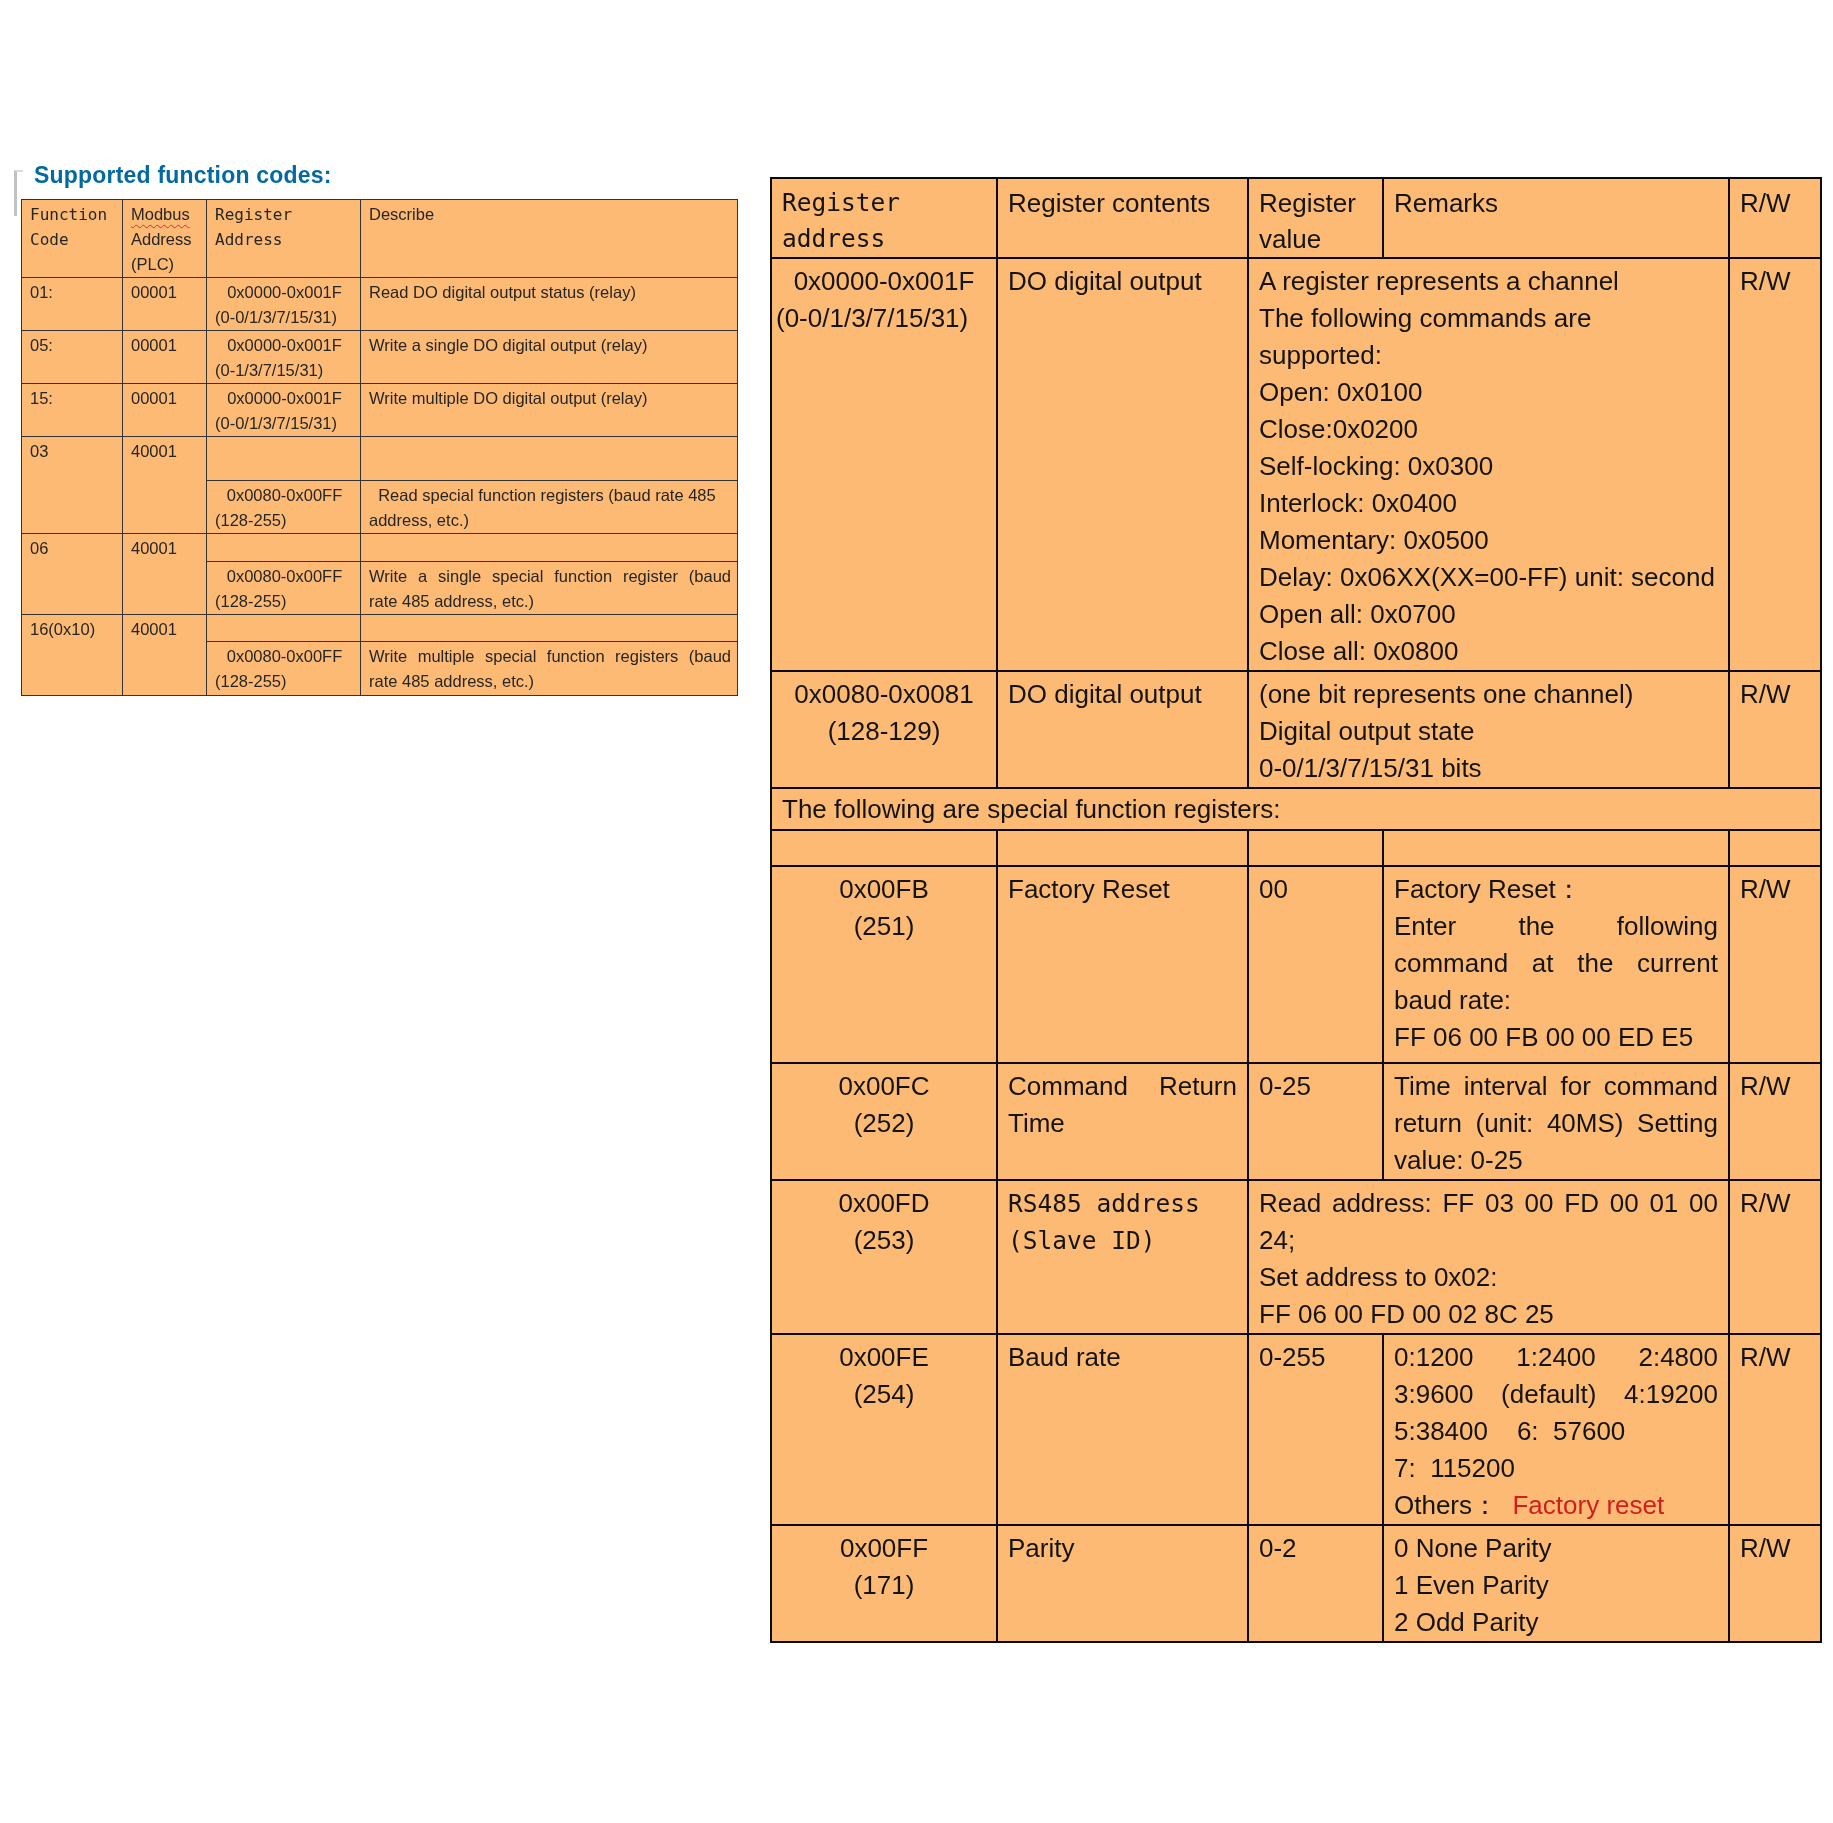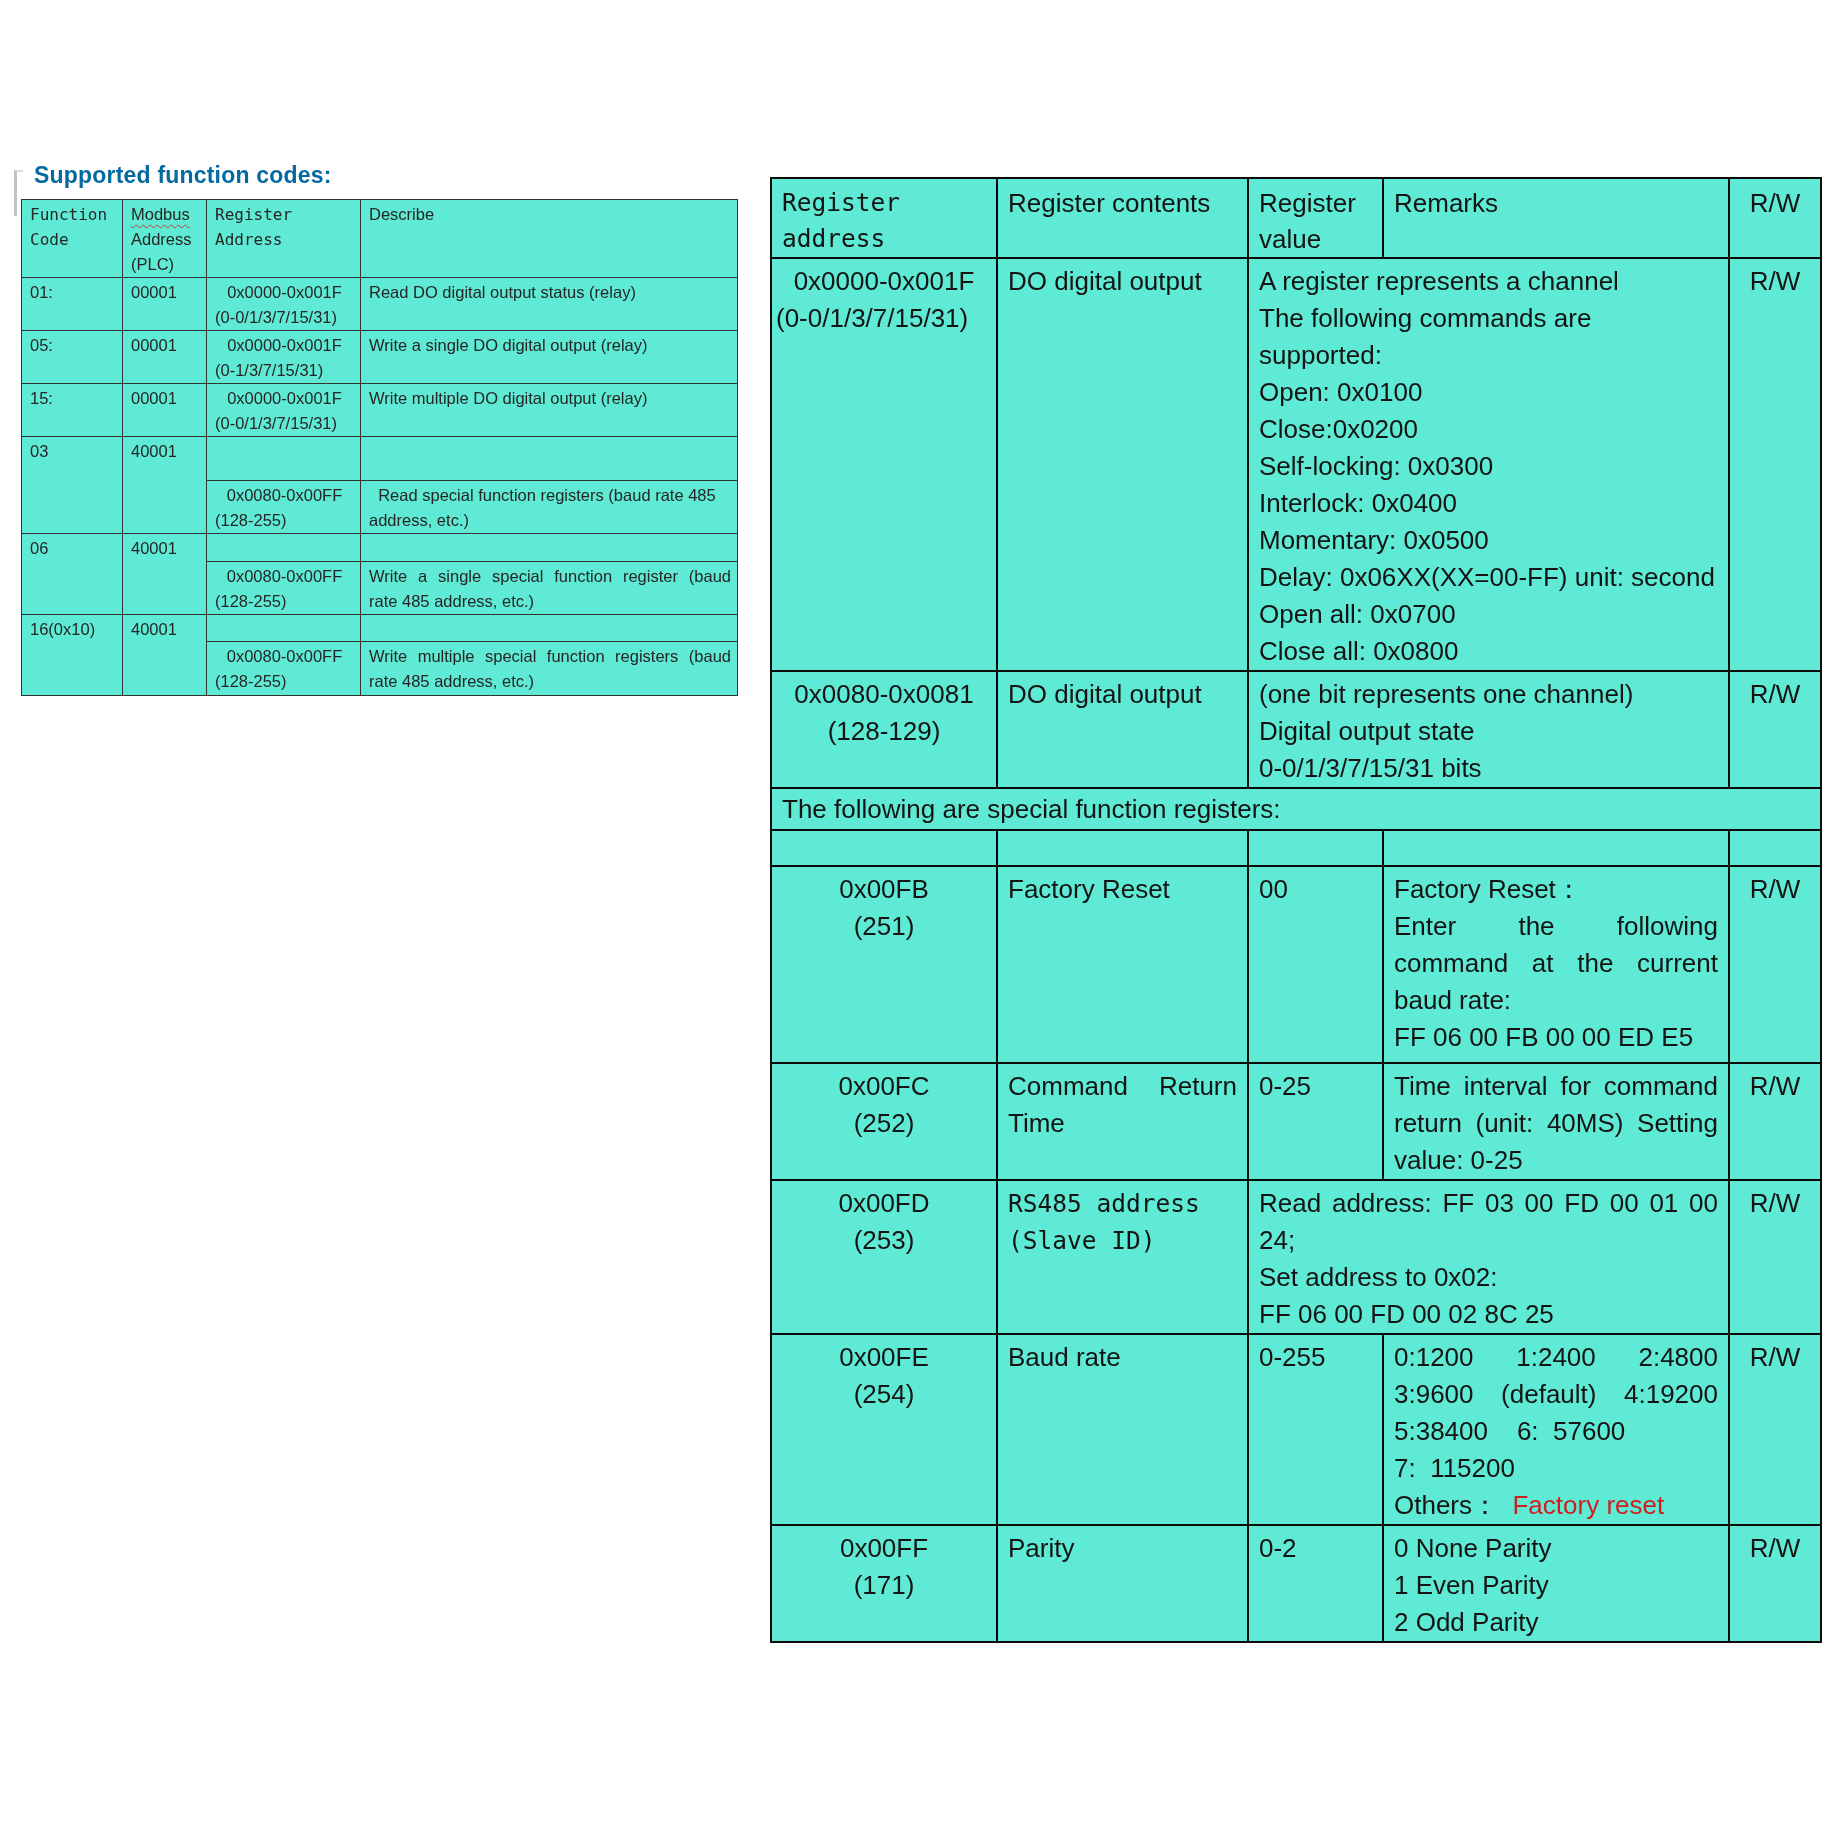--- a/index.html
+++ b/index.html
@@ -8,35 +8,35 @@
     font-family:"Liberation Sans", sans-serif;color:#1d1d1d;overflow:hidden;
   }
   .title{
     position:absolute;left:34px;top:162px;font-size:23px;font-weight:700;
     color:#0369a1;letter-spacing:.2px;white-space:nowrap;
   }
   .artifact{
     position:absolute;left:14px;top:170px;width:6px;height:44px;
     border-left:3px solid #aab0b3;border-top:2px solid #cdd1d3;opacity:.75;
   }
-  table{border-collapse:collapse;table-layout:fixed;position:absolute;background:#5eead4;}
+  table{border-collapse:collapse;table-layout:fixed;position:absolute;background:#fdba74;}
   td,th{vertical-align:top;font-weight:400;text-align:left;overflow:hidden;}
 
   
   table.fn{left:21px;top:199px;width:716px;font-size:16.5px;line-height:25px;color:#262626;}
   .fn th,.fn td{border:1.5px solid #333333;padding:2px 6px 0 8px;}
   .fn .mono{font-family:"DejaVu Sans Mono", monospace;font-size:16px;}
 
   
   table.reg{left:770px;top:177px;width:1050px;font-size:26px;line-height:37px;color:#141414;}
   .reg th,.reg td{border:2px solid #0b0b0b;padding:4px 10px 0 10px;}
   .reg th{line-height:36px;padding-top:6px;}
   .reg .mono{font-family:"DejaVu Sans Mono", monospace;font-size:24.5px;}
   .reg .addr{text-align:center;padding-left:4px;padding-right:4px;}
-  .reg .rw{padding-left:10px;text-align:center;}
+  .reg .rw{padding-left:10px;}
   .reg .band{padding:3px 10px 0 10px;line-height:34px;border-radius:12px;}
   .reg .spacer{padding:0;}
 
   
   .lines > div{white-space:pre-wrap;}
   .lines > div.j{white-space:normal;text-align:justify;text-align-last:justify;}
   .lines > div.c{text-align:center;}
   .lines > div.l{text-align:left;}
   .wavy{
     text-decoration:underline;text-decoration-style:wavy;

